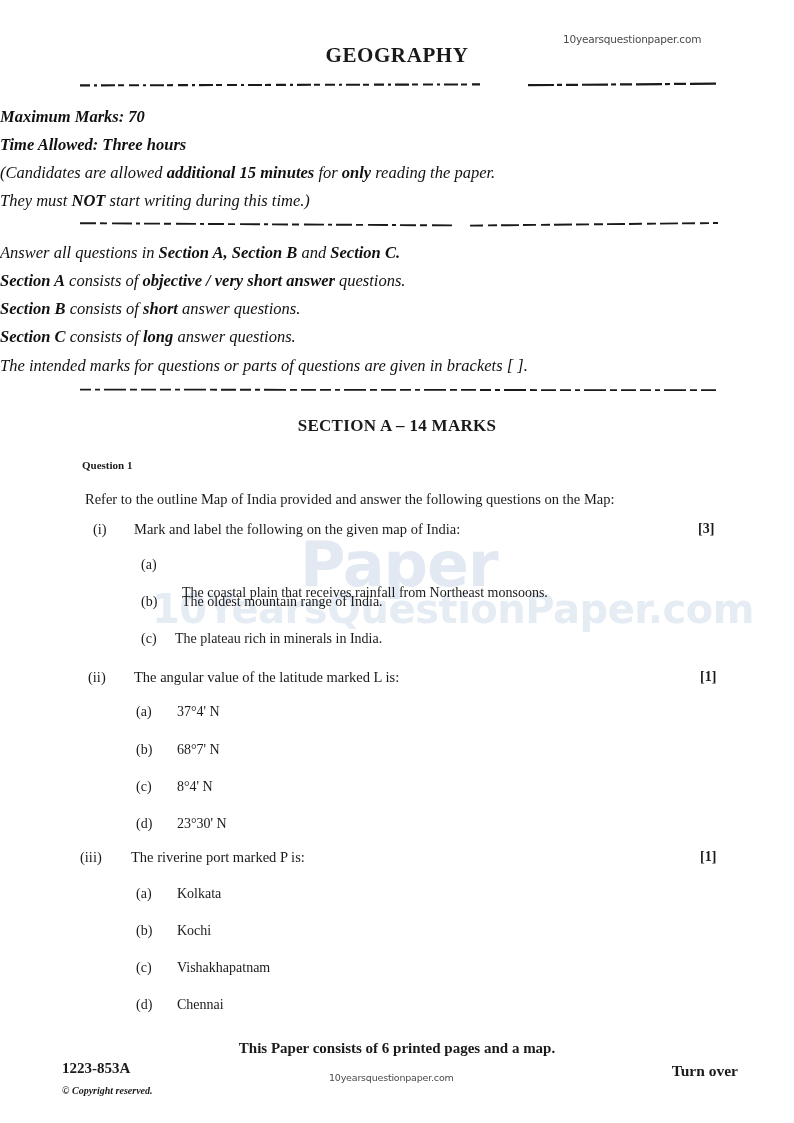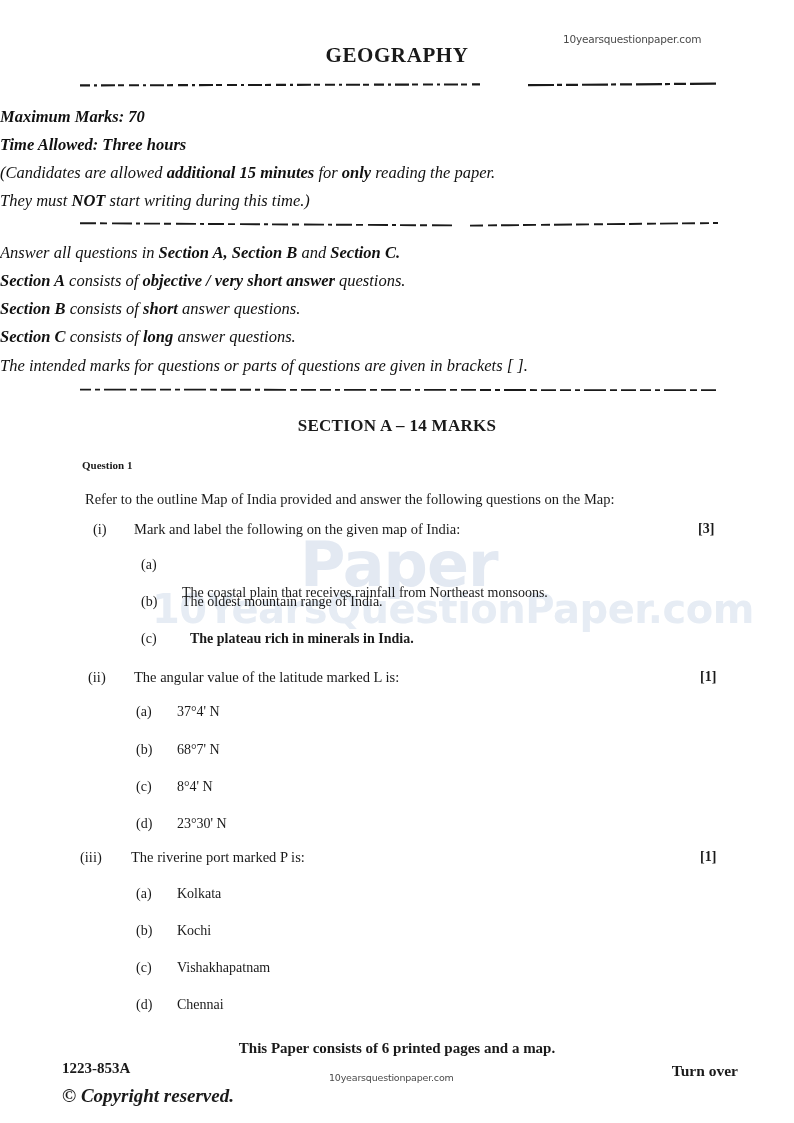--- a/index.html
+++ b/index.html
@@ -175,21 +175,21 @@
     position: absolute;
     left: 62px;
     top: 1060px;
     font-size: 15px;
     font-weight: bold;
   }
   .footer-copy {
     position: absolute;
     left: 62px;
     top: 1085px;
-    font-size: 19px;
+    font-size: 10px;
     font-weight: bold;
     font-style: italic;
   }
   .footer-turn {
     position: absolute;
     right: 56px;
     top: 1062px;
     font-size: 15.5px;
     font-weight: bold;
   }
@@ -270,21 +270,21 @@
     <div class="roman-text" style="left:134px; top:521px;">Mark and label the following on the given map of India:</div>
     <div class="marks" style="left:698px; top:521px;">[3]</div>
 
     <div class="alpha" style="left:141px; top:557px;">(a)</div>
     <div class="alpha-text" style="left:182px; top:557px;margin-top:28px;">The coastal plain that receives rainfall from Northeast monsoons.</div>
 
     <div class="alpha" style="left:141px; top:594px;">(b)</div>
     <div class="alpha-text" style="left:182px; top:594px;">The oldest mountain range of India.</div>
 
     <div class="alpha" style="left:141px; top:631px;">(c)</div>
-    <div class="alpha-text" style="left:190px; top:631px;font-weight:bold;">The plateau rich in minerals in India.</div>
+    <div class="alpha-text" style="left:175px; top:631px;">The plateau rich in minerals in India.</div>
 
     <div class="roman" style="left:88px; top:669px;">(ii)</div>
     <div class="roman-text" style="left:134px; top:669px;">The angular value of the latitude marked L is:</div>
     <div class="marks" style="left:700px; top:669px;">[1]</div>
 
     <div class="alpha" style="left:136px; top:704px;">(a)</div>
     <div class="alpha-text" style="left:177px; top:704px;">37°4' N</div>
 
     <div class="alpha" style="left:136px; top:742px;">(b)</div>
     <div class="alpha-text" style="left:177px; top:742px;">68°7' N</div>

